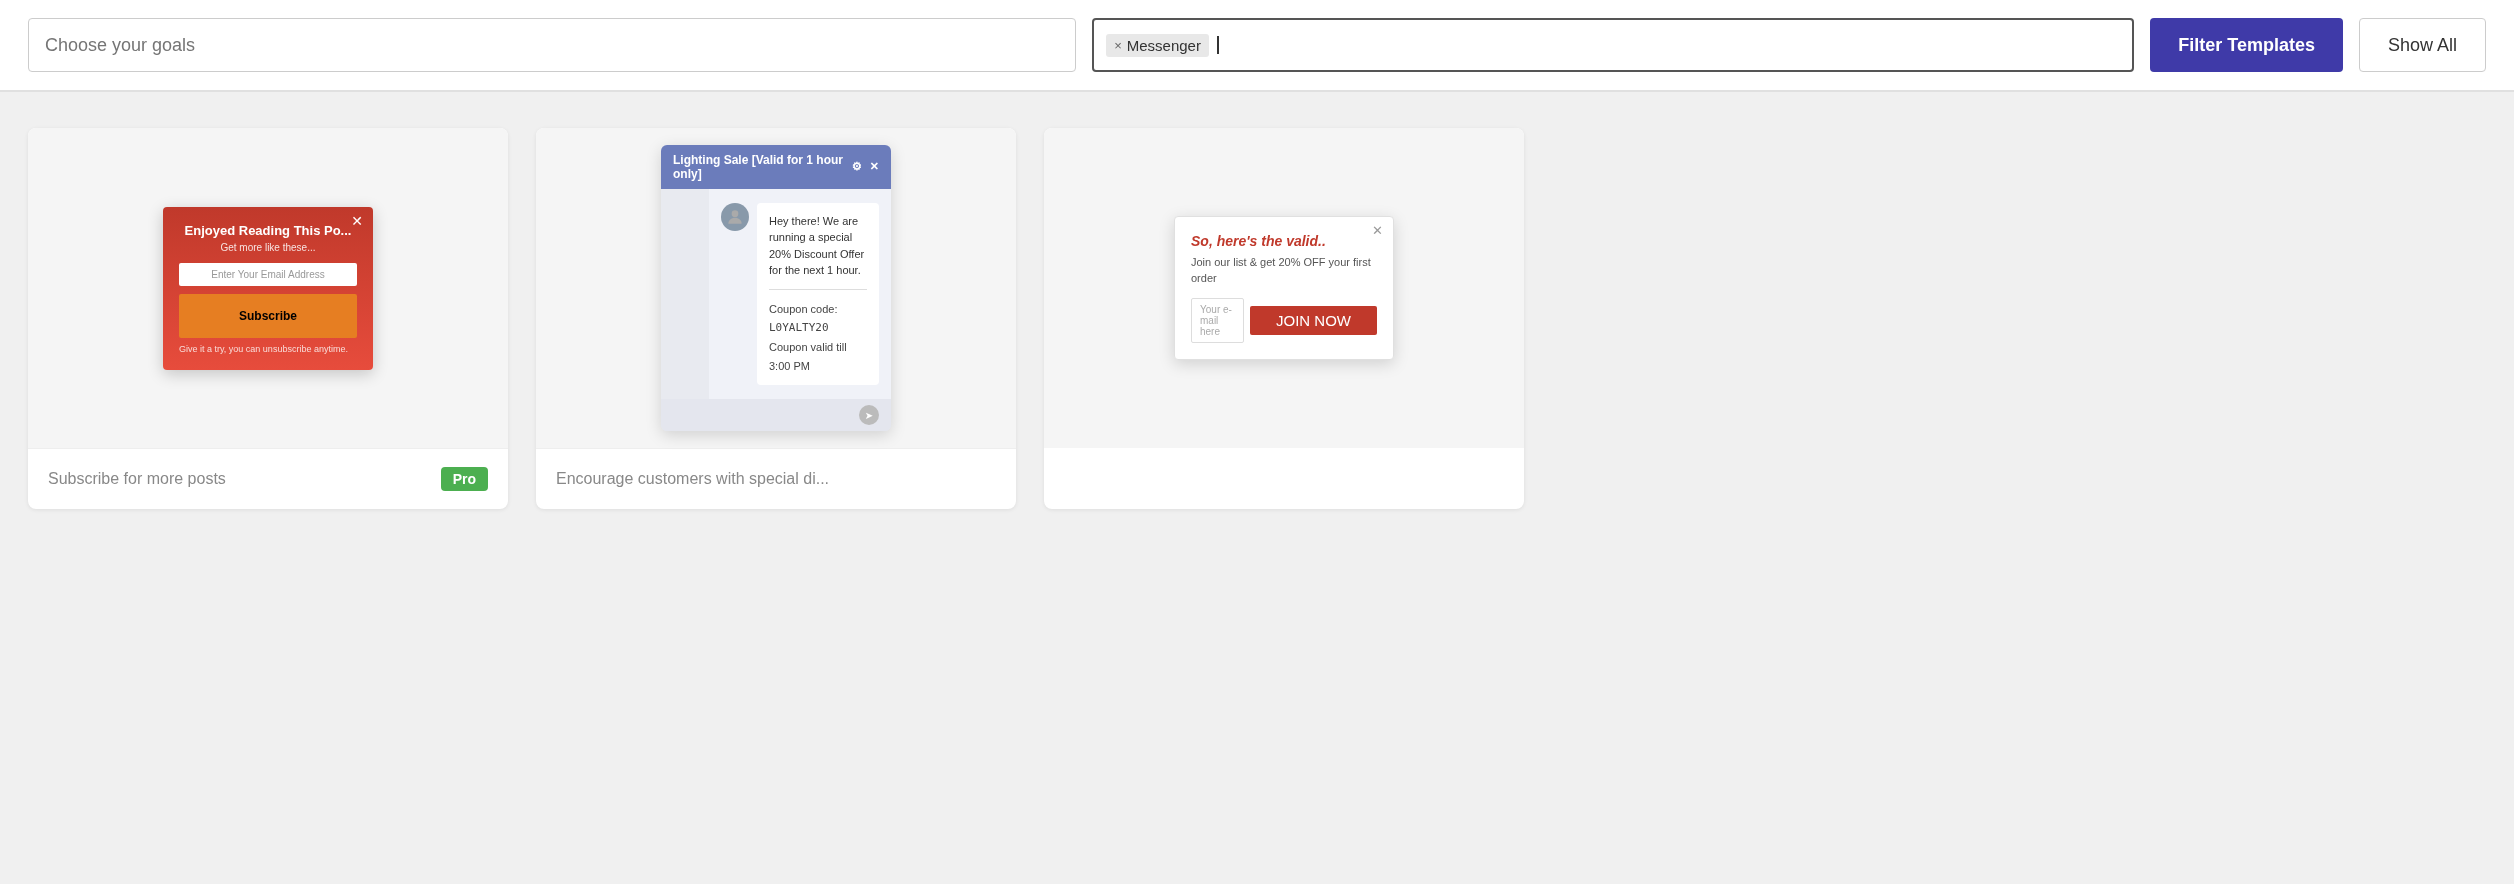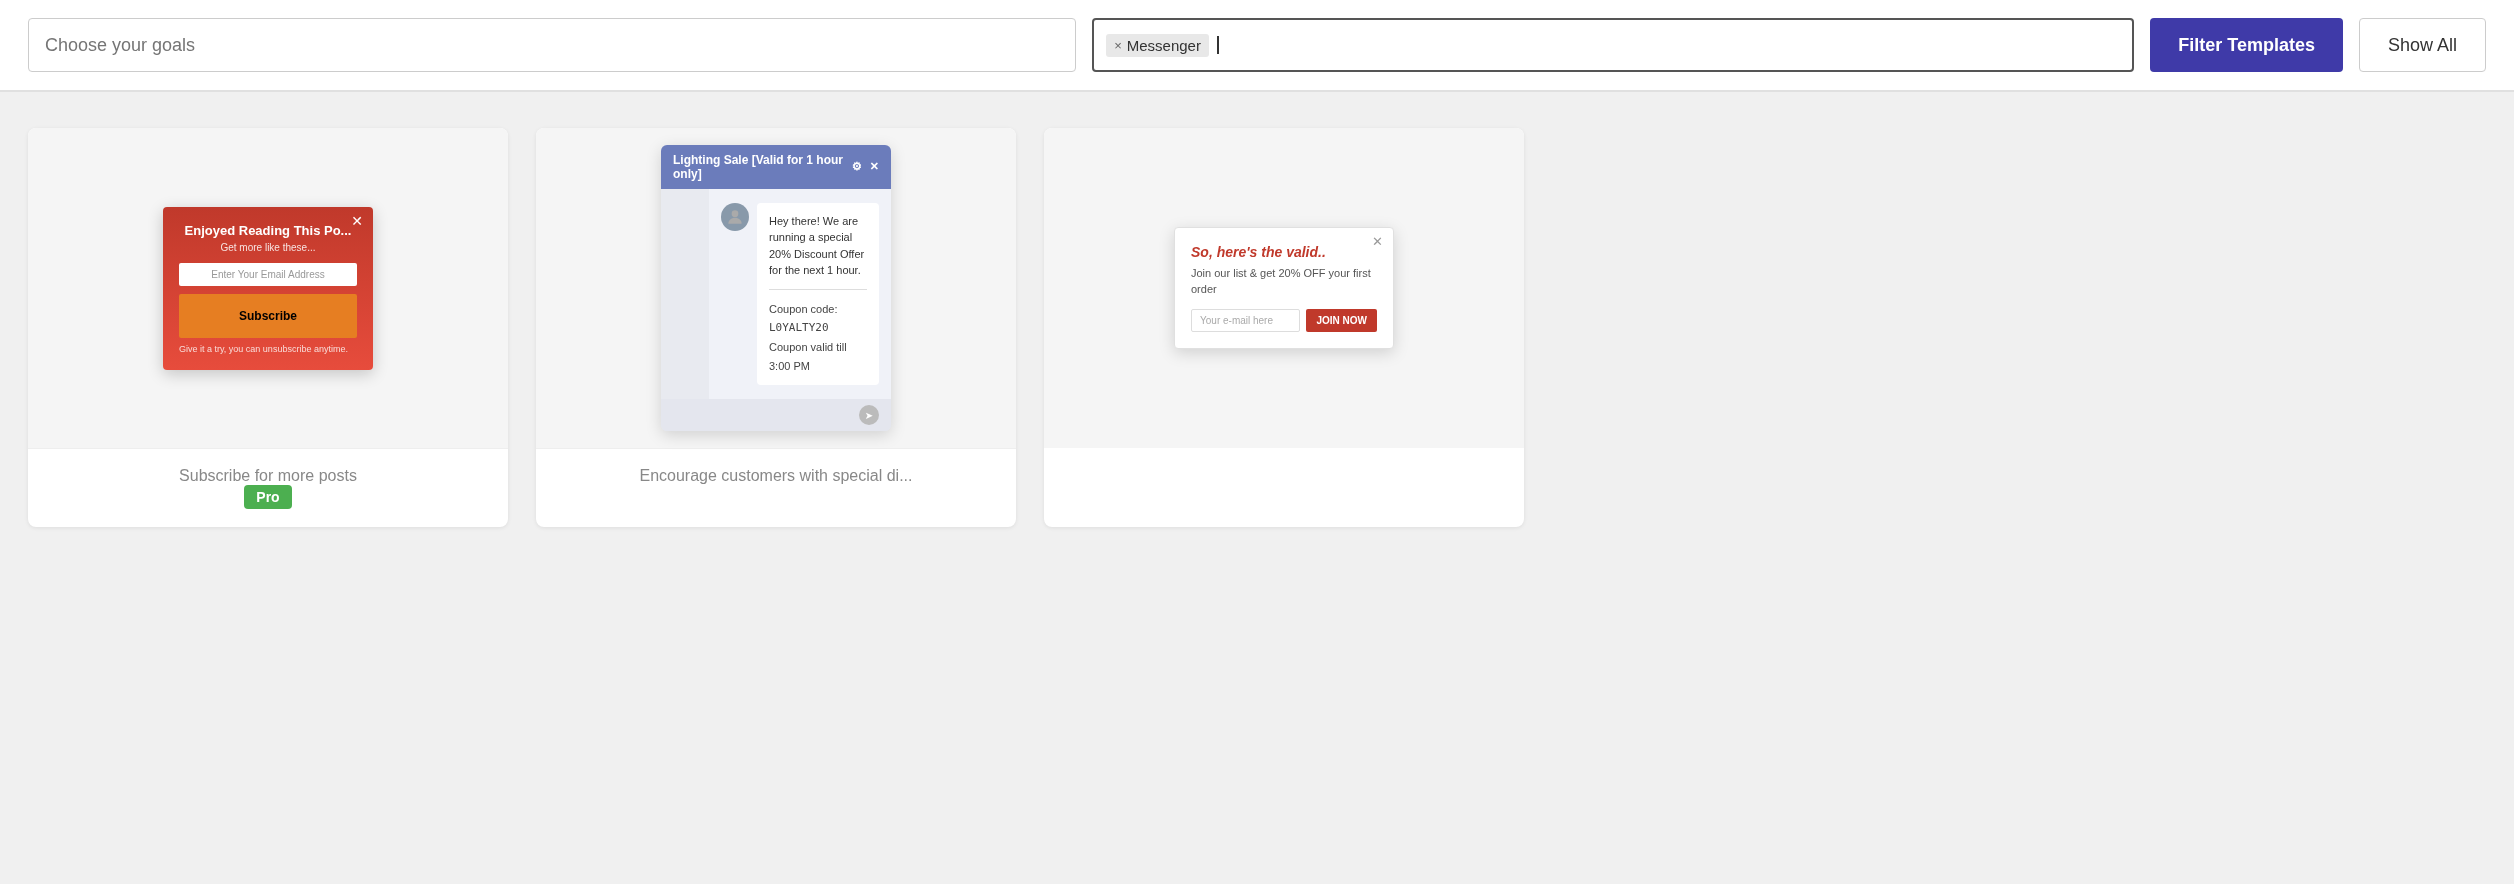--- a/index.html
+++ b/index.html
@@ -122,21 +122,20 @@
       position: relative;
     }
 
     .card-footer {
       padding: 18px 20px;
       display: flex;
       align-items: center;
       justify-content: space-between;
       border-top: 1px solid #eee;
       min-height: 60px;
-      flex-direction: column;
     }
 
     .card-label {
       font-size: 16px;
       color: #888;
     }
 
     .pro-badge {
       background: #4caf50;
       color: #fff;
@@ -357,23 +356,23 @@
       font-size: 10px;
       color: #aaa;
       flex: 1;
     }
 
     .coupon-join-btn {
       background: #c0392b;
       color: #fff;
       border: none;
       border-radius: 2px;
-      padding: 6px 10px;
-      font-size: 10px;
-      font-weight: 700;
+      padding: 6px 26px;
+      font-size: 15px;
+      font-weight: 400;
       cursor: pointer;
       white-space: nowrap;
     }
 
     .divider {
       height: 1px;
       background: #e0e0e0;
       margin: 0;
     }
   </style>

